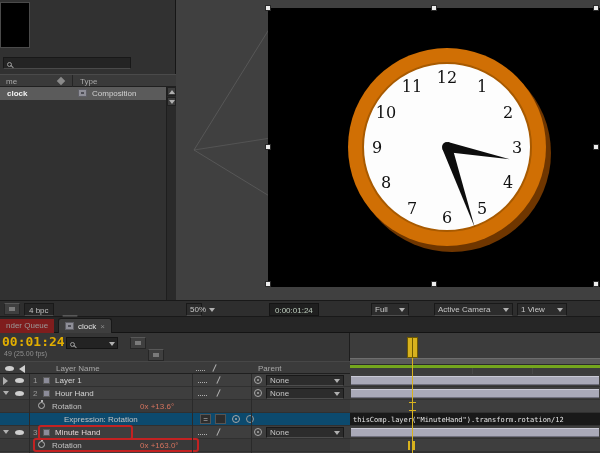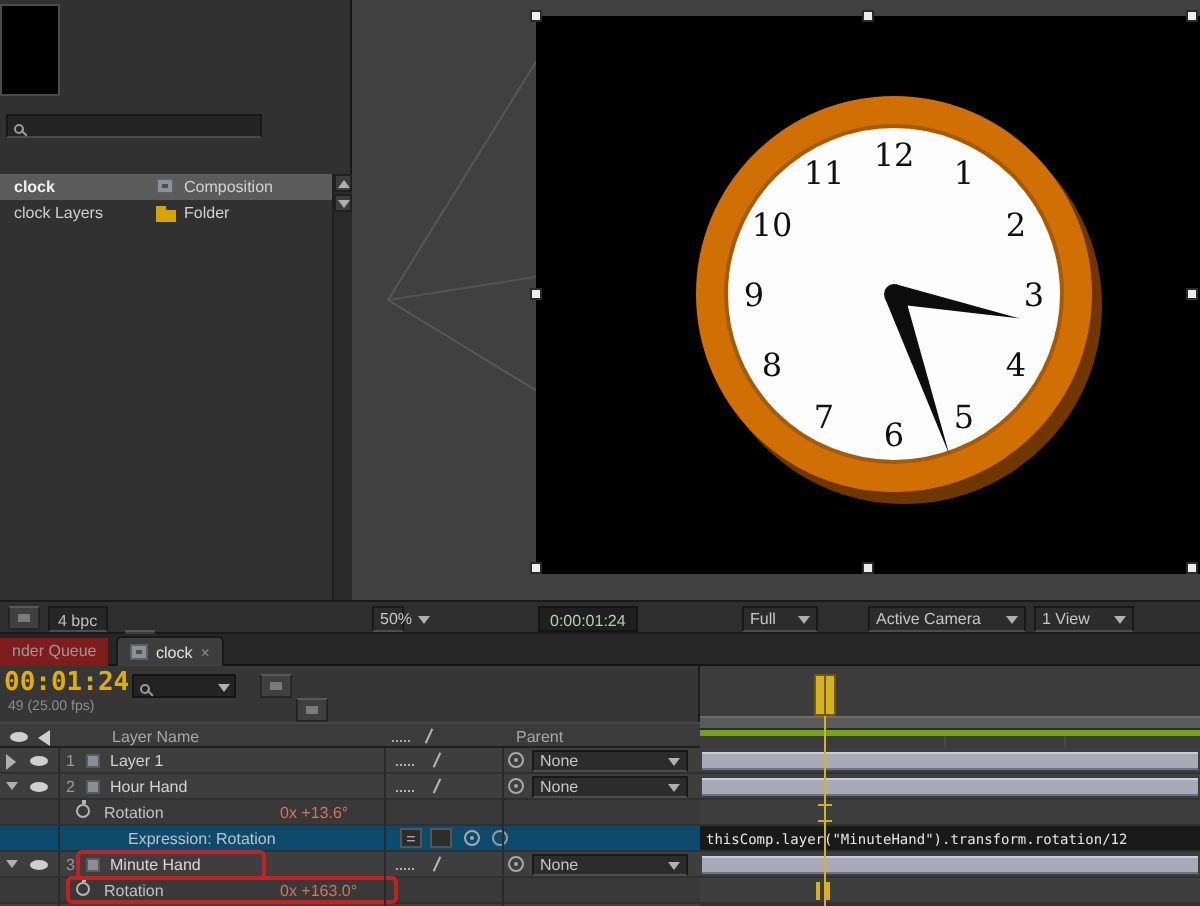--- a/index.html
+++ b/index.html
@@ -45,30 +45,31 @@
 </head>
 <body>
 
 <div class="app">
 
   <div class="abs" style="left:0;top:0;width:176px;height:300px;background:#313131;border-right:1px solid #161616">
     <div class="abs" style="left:0;top:2px;width:30px;height:46px;background:#000;border:1px solid #4a4a4a"></div>
     <div class="abs" style="left:3px;top:57px;width:128px;height:12px;background:#242424;border:1px solid #181818;border-bottom-color:#4a4a4a">
       <span class="mag abs" style="left:3px;top:2px"></span>
     </div>
+    <div class="abs" style="left:0;top:74px;width:176px;height:13px;background:#3a3a3a;border-top:1px solid #4a4a4a;border-bottom:1px solid #202020">
+      <span class="abs" style="left:6px;top:2px;color:#a8a8a8">me</span>
+      <span class="abs" style="left:58px;top:3px;width:6px;height:6px;background:#8a8a8a;transform:rotate(45deg)"></span>
+      <span class="abs" style="left:72px;top:0;width:1px;height:13px;background:#252525"></span>
+      <span class="abs" style="left:80px;top:2px;color:#a8a8a8">Type</span>
+    </div>
 
     <div class="abs prow sel" style="top:87px">
       <span class="abs" style="left:7px;top:2px;color:#f2f2f2;font-weight:bold">clock</span>
       <span class="compic abs" style="left:78px;top:2px"></span>
       <span class="abs" style="left:92px;top:2px;color:#d2d2d2">Composition</span>
-    </div>
-    <div class="abs prow" style="top:100px">
-      <span class="abs" style="left:7px;top:2px;color:#cfcfcf">clock Layers</span>
-      <span class="folder abs" style="left:78px;top:4px"></span>
-      <span class="abs" style="left:92px;top:2px;color:#d2d2d2">Folder</span>
     </div>
 
     <div class="abs" style="left:166px;top:87px;width:10px;height:213px;background:#2a2a2a;border-left:1px solid #1e1e1e">
       <div class="abs" style="left:0;top:0;width:9px;height:9px;background:#3d3d3d;border:1px solid #202020">
           <span class="tri-u abs" style="left:1px;top:2px"></span>
         </div>
       <div class="abs" style="left:0;top:10px;width:9px;height:9px;background:#3d3d3d;border:1px solid #202020">
           <span class="tri-d abs" style="left:1px;top:2px"></span>
         </div>
     </div>

